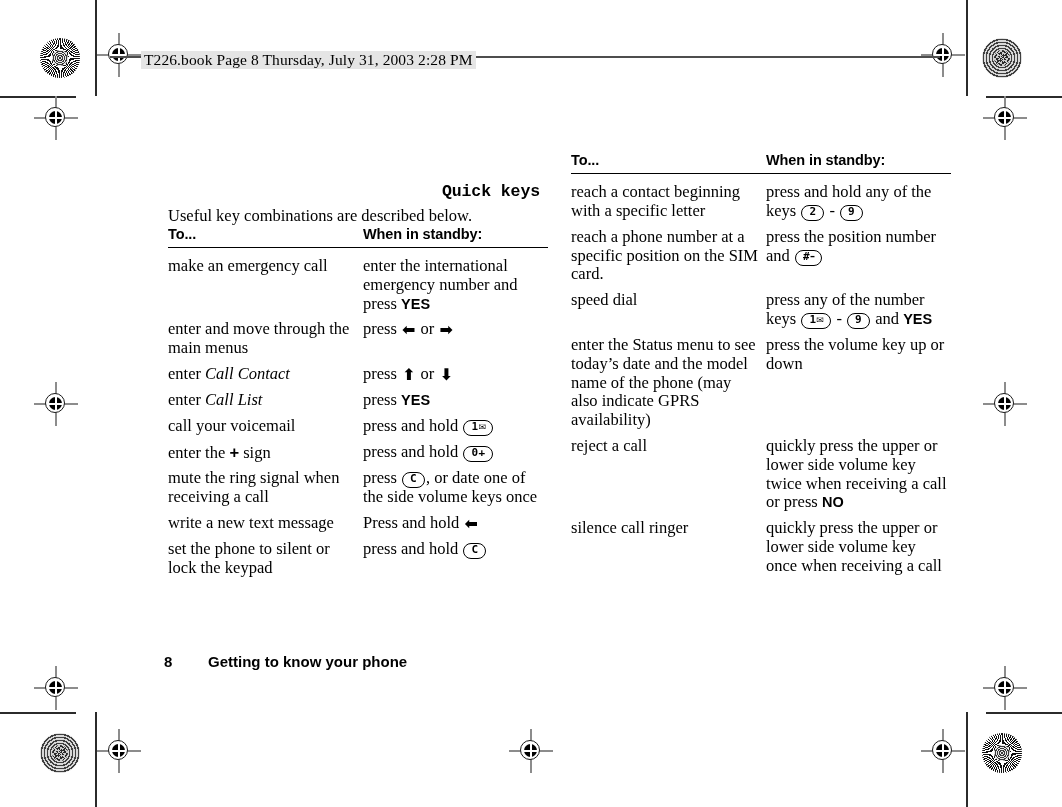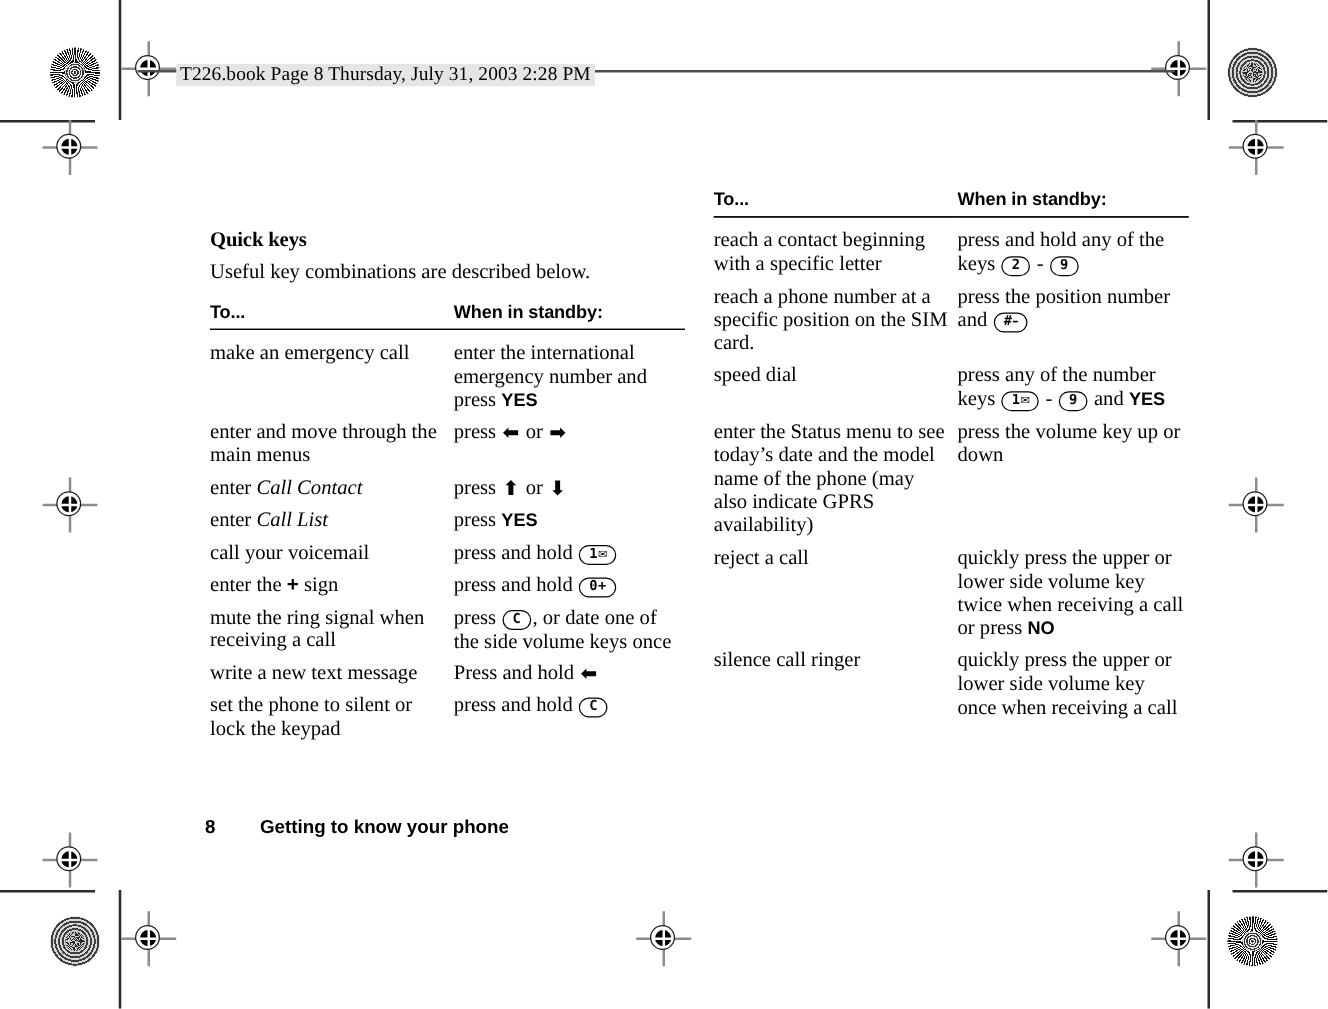--- a/index.html
+++ b/index.html
@@ -127,29 +127,30 @@
     width: 1062px; height: 807px;
   }
   .col {
     position: absolute;
     width: 372px;
   }
   .col-left  { left: 168px; top: 182px; }
   .col-right { left: 571px; top: 152px; }
 
   h2.section-title {
-    font-family: Liberation Serif, serif;
+    font-family: Liberation Mono, monospace;
     font-size: 16.5px;
     font-weight: bold;
     margin: 0 0 6px 0;
     letter-spacing: -0.1px;
+    text-align: right;
   }
   p.lead {
     font-size: 16.5px;
-    margin: 0 0 15px 0;
+    margin: 0 0 0 0;
     line-height: 1.15;
   }
 
   table.qk {
     border-collapse: collapse;
     width: 372px;
     table-layout: fixed;
   }
   table.qk th {
     font-family: "Liberation Sans", "DejaVu Sans", sans-serif;

